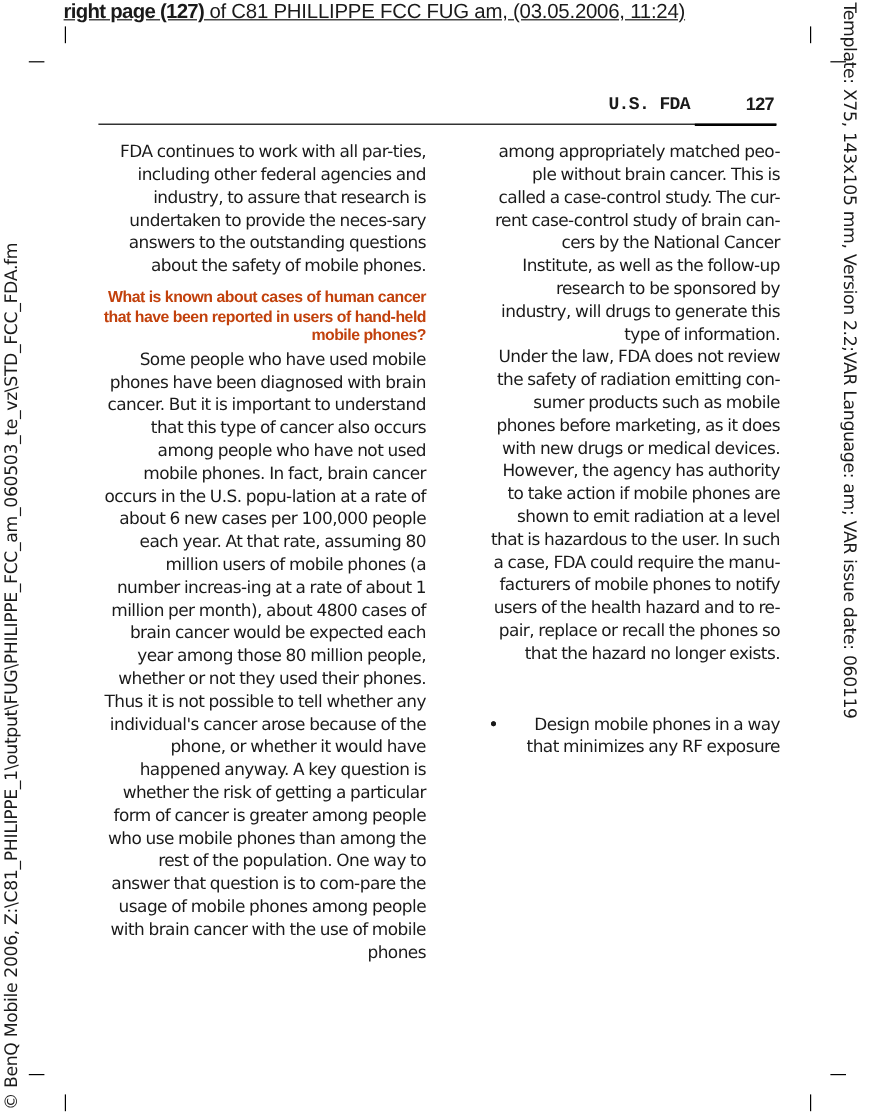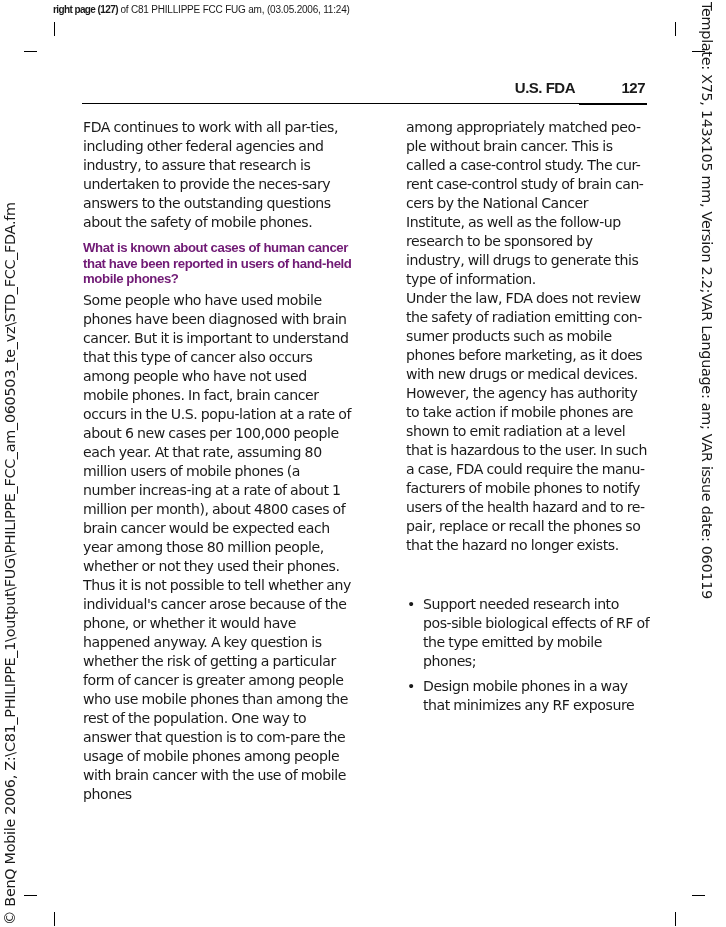--- a/index.html
+++ b/index.html
@@ -1,32 +1,32 @@
 <!DOCTYPE html>
 <html><head>
 <meta charset="utf-8">
 <style>
   html, body { margin: 0; padding: 0; background: #ffffff; }
   body { width: 726px; height: 927px; position: relative; overflow: hidden; color: #1a1a1a; }
   .abs { position: absolute; }
-  .topline { left: 53px; top: 0; font-family: "Liberation Sans", sans-serif; font-size: 10px; line-height: 20px; white-space: nowrap; letter-spacing: -0.2px; }
+  .topline { left: 53px; top: 0; font-family: "Liberation Sans", sans-serif; font-size: 17px; line-height: 20px; white-space: nowrap; letter-spacing: -0.2px; text-decoration: underline; }
   .topline b { font-family: "Liberation Sans", sans-serif; font-weight: bold; letter-spacing: -0.6px; }
   .mark { position: absolute; background: #000; }
   .vside { position: absolute; font-family: "DejaVu Sans", sans-serif; font-size: 14.4px; white-space: nowrap; line-height: 18px; letter-spacing: -0.3px; }
   .vright { left: 716px; top: 2px; transform-origin: 0 0; transform: rotate(90deg); }
   .vleft { left: 1px; top: 925px; transform-origin: 0 0; transform: rotate(-90deg); }
   .header { left: 82px; top: 79px; width: 565px; height: 24px; border-bottom: 1px solid #000; }
-  .header-title { position: absolute; right: 72px; top: 0; font-family: Liberation Sans, sans-serif; font-weight: bold; font-size: 15px; letter-spacing: -0.5px; }
+  .header-title { position: absolute; right: 72px; top: 0; font-family: Liberation Mono, monospace; font-weight: bold; font-size: 15px; letter-spacing: -0.5px; }
   .header-page { position: absolute; right: 2px; top: 0; font-family: "Liberation Sans", sans-serif; font-weight: bold; font-size: 15px; letter-spacing: -0.5px; }
   .header-thick { position: absolute; right: 0; bottom: -2px; width: 68px; height: 2px; background: #000; }
-  .col { position: absolute; top: 118px; font-family: "DejaVu Sans", sans-serif; font-size: 14.1px; line-height: 19px; letter-spacing: -0.45px; word-spacing: -0.5px; }
+  .col { position: absolute; top: 118px; font-family: "DejaVu Sans", sans-serif; font-size: 14.1px; line-height: 19px; letter-spacing: -0.45px; word-spacing: -0.5px; text-align: right; }
   .col1 { left: 83px; width: 272px; }
   .col2 { left: 406px; width: 244px; }
   .col p { margin: 0; }
-  .col h3 { margin: 8px 0 4px 0; font-family: "Liberation Sans", sans-serif; font-weight: bold; font-size: 13.2px; line-height: 15.5px; letter-spacing: -0.4px; word-spacing: 0; color: #701a75; }
+  .col h3 { margin: 8px 0 4px 0; font-family: "Liberation Sans", sans-serif; font-weight: bold; font-size: 13.2px; line-height: 15.5px; letter-spacing: -0.4px; word-spacing: 0; color: #c2410c; }
   .col .gap { height: 34px; }
   .col ul { list-style: none; margin: 6px 0 0 0; padding: 0; }
   .col li { position: relative; padding-left: 17px; margin-bottom: 6px; }
   .col li .bullet { position: absolute; left: 1px; top: 0; }
 </style>
 </head>
 <body>
 
 <div class="abs topline">
   <b>right page (127)</b><span> of C81 PHILLIPPE FCC FUG am, (03.05.2006, 11:24)</span>
@@ -56,20 +56,19 @@
   <p>Some people who have used mobile phones have been diagnosed with brain cancer. But it is important to understand that this type of cancer also occurs among people who have not used mobile phones. In fact, brain cancer occurs in the U.S. popu-lation at a rate of about 6 new cases per 100,000 people each year. At that rate, assuming 80 million users of mobile phones (a number increas-ing at a rate of about 1 million per month), about 4800 cases of brain cancer would be expected each year among those 80 million people, whether or not they used their phones. Thus it is not possible to tell whether any individual's cancer arose because of the phone, or whether it would have happened anyway. A key question is whether the risk of getting a particular form of cancer is greater among people who use mobile phones than among the rest of the population. One way to answer that question is to com-pare the usage of mobile phones among people with brain cancer with the use of mobile phones</p>
 </div>
 
 <div class="col col2">
   <p>among appropriately matched peo-ple without brain cancer. This is called a case-control study. The cur-rent case-control study of brain can-cers by the National Cancer Institute, as well as the follow-up research to be sponsored by industry, will drugs to generate this type of information.</p>
   <p>Under the law, FDA does not review the safety of radiation emitting con-sumer products such as mobile phones before marketing, as it does with new drugs or medical devices. However, the agency has authority to take action if mobile phones are shown to emit radiation at a level that is hazardous to the user. In such a case, FDA could require the manu-facturers of mobile phones to notify users of the health hazard and to re-pair, replace or recall the phones so that the hazard no longer exists.</p>
   <div class="gap"></div>
   <ul>
     <li>
       <span class="bullet">•</span>
-      <span>Support needed research into pos-sible biological effects of RF of the type emitted by mobile phones;</span>
     </li>
     <li>
       <span class="bullet">•</span>
       <span>Design mobile phones in a way that minimizes any RF exposure</span>
     </li>
   </ul>
 </div>
 
 </body></html>

